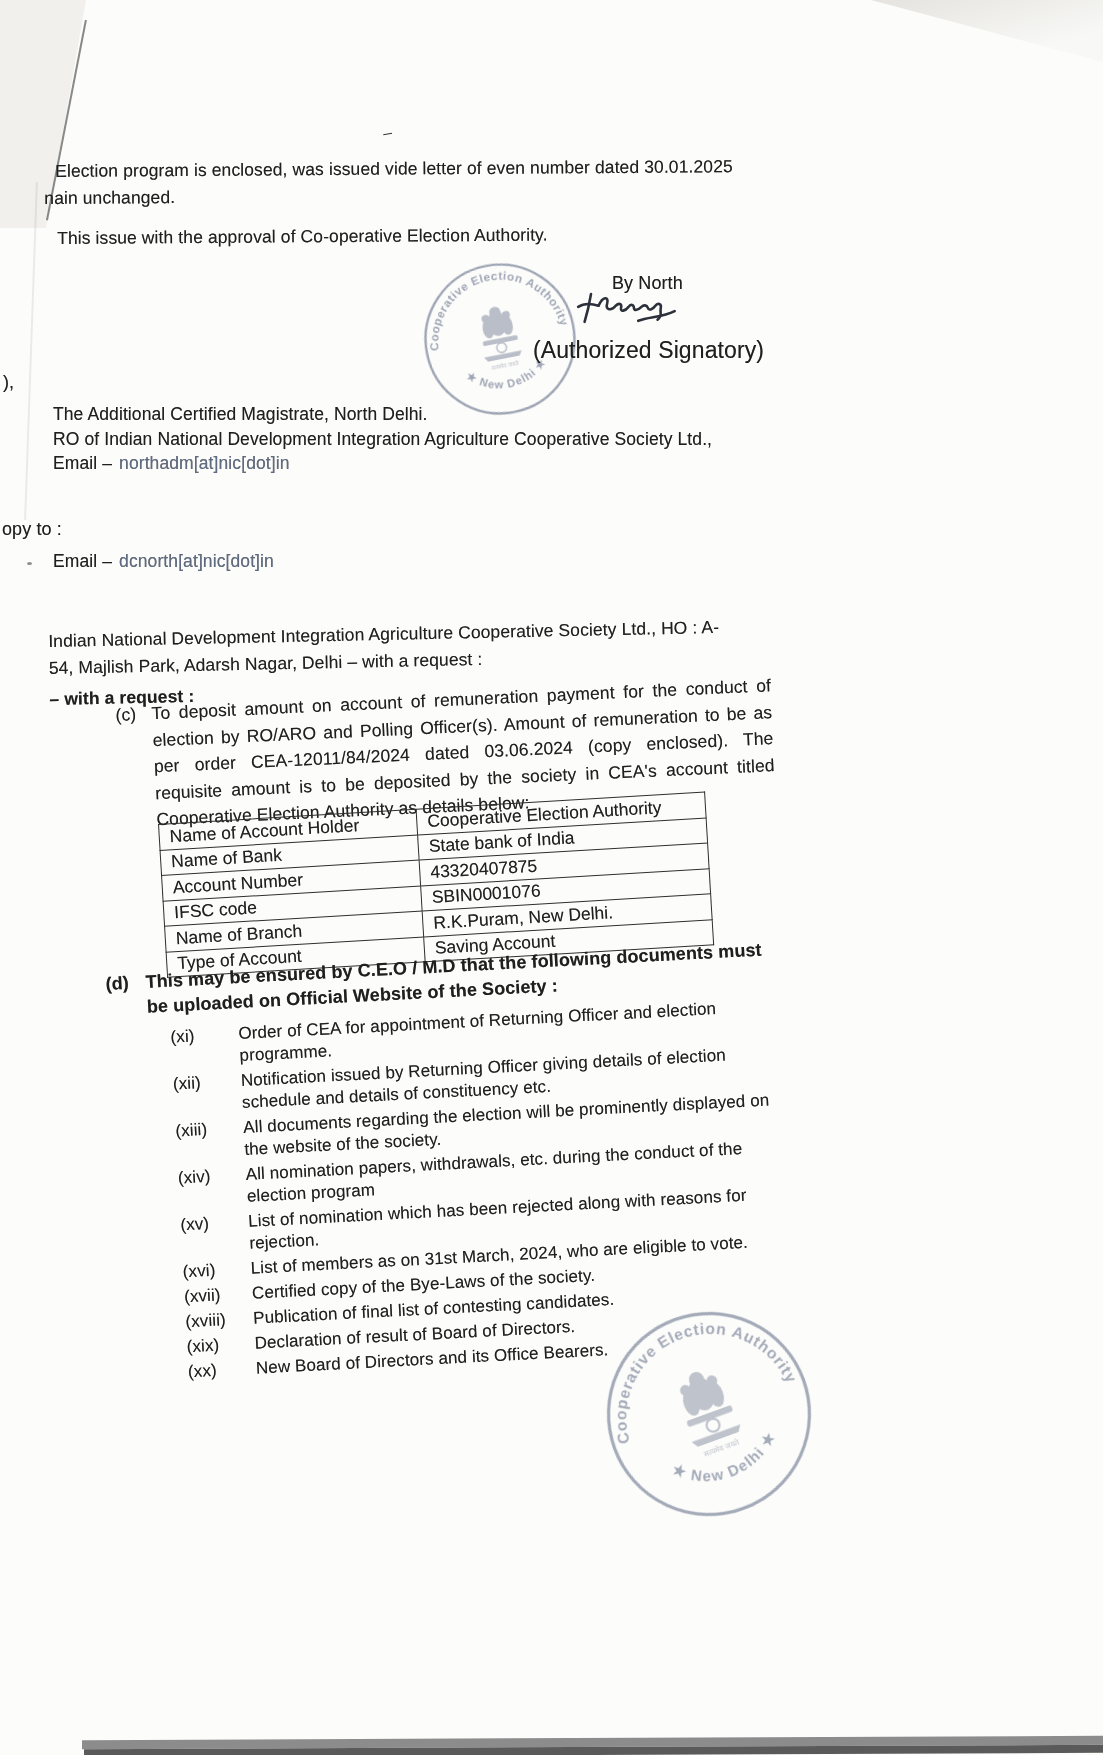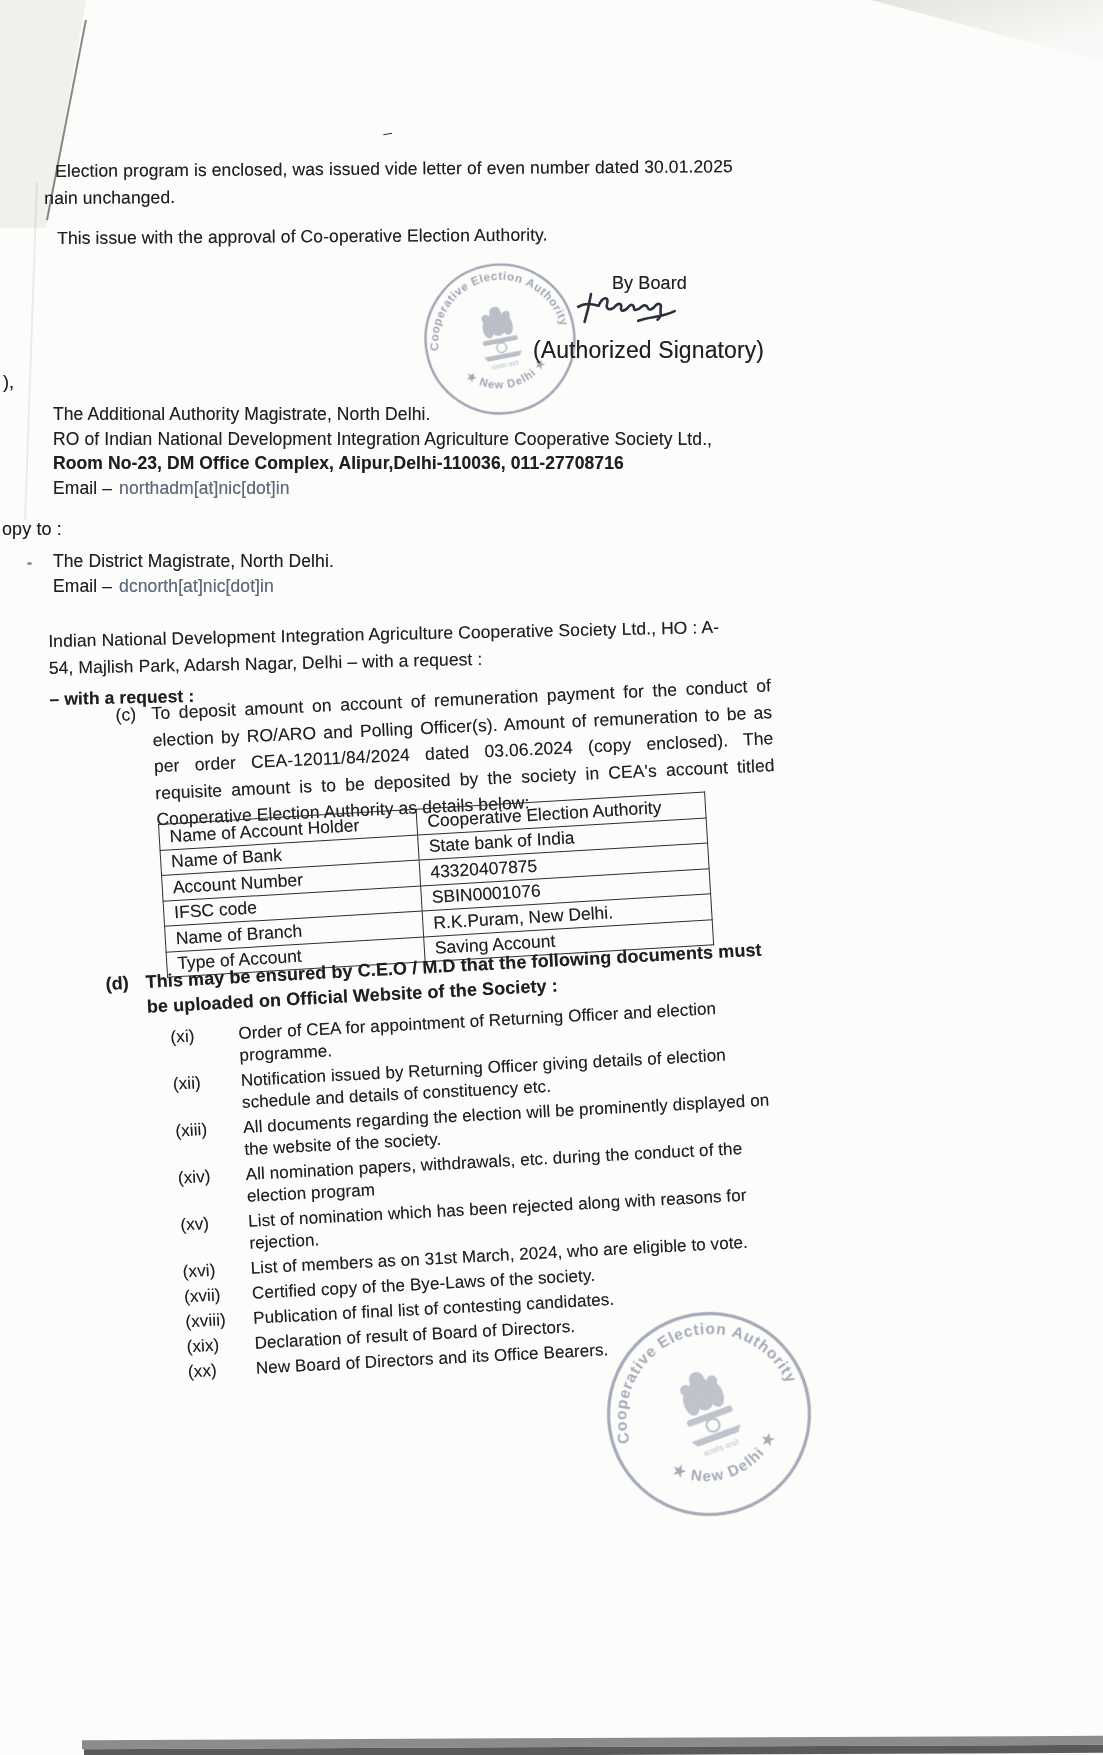--- a/index.html
+++ b/index.html
@@ -129,45 +129,43 @@
         <circle cx="87" cy="72" r="5"></circle>
         <circle cx="113" cy="72" r="5"></circle>
         <rect x="78" y="99" width="44" height="6" rx="2"></rect>
         <circle cx="100" cy="111" r="6" fill="none" stroke="currentColor" stroke-width="2"></circle>
         <path d="M76,119 h48 l-4,6 h-40 z"></path>
       </g>
       <text x="100" y="136" text-anchor="middle" font-size="7" fill="currentColor" opacity=".7">सत्यमेव जयते</text>
     </svg>
   </div>
 
-  <div class="abs doc byorder">By Board</div>
+  <div class="abs doc byorder">By North</div>
   <svg class="abs sig" viewBox="0 0 110 44">
     <path d="M14,8 C13,14 11,24 8,34"></path>
     <path d="M2,20 C8,16 15,17 21,19"></path>
     <path d="M21,19 C25,10 31,10 29,17 C27,23 33,24 37,19 C40,16 43,17 42,21 C41,25 46,24 49,20 C51,17 54,18 54,21 C54,24 58,23 61,20 C63,18 66,18 67,21 C68,24 72,22 74,19 C76,16 80,17 79,21 C78,26 81,28 76,32"></path>
     <path d="M58,33 C68,29 80,30 92,24"></path>
   </svg>
   <div class="abs doc authsig">(Authorized Signatory)</div>
 
   <div class="abs doc fragparen">),</div>
 
   <div class="abs doc recipient">
-    <div>The Additional Authority Magistrate, North Delhi.</div>
+    <div>The Additional Certified Magistrate, North Delhi.</div>
     <div>RO of Indian National Development Integration Agriculture Cooperative Society Ltd.,</div>
-    <div class="bold">Room No-23, DM Office Complex, Alipur,Delhi-110036, 011-27708716</div>
     <div class="emailline">
       <span>Email –</span>
       <span class="emailval">northadm[at]nic[dot]in</span>
     </div>
   </div>
 
   <div class="abs doc copyto">opy to :</div>
 
   <div class="abs doc copy1">
-    <div>The District Magistrate, North Delhi.</div>
     <div class="emailline">
       <span>Email –</span>
       <span class="emailval">dcnorth[at]nic[dot]in</span>
     </div>
   </div>
 
   <div class="abs doc copy2 tilt1">
     <div>Indian National Development Integration Agriculture Cooperative Society Ltd., HO : A-</div>
     <div>54, Majlish Park, Adarsh Nagar, Delhi – with a request :</div>
     <div class="bold req">– with a request :</div>

